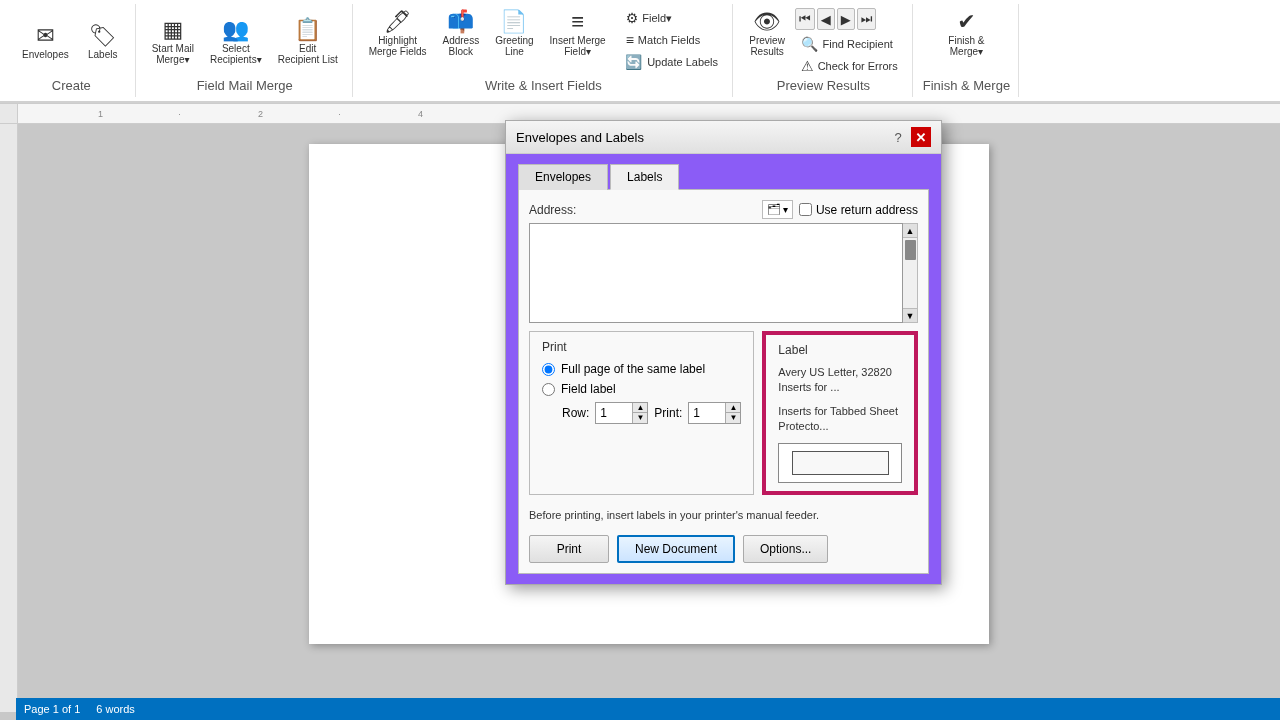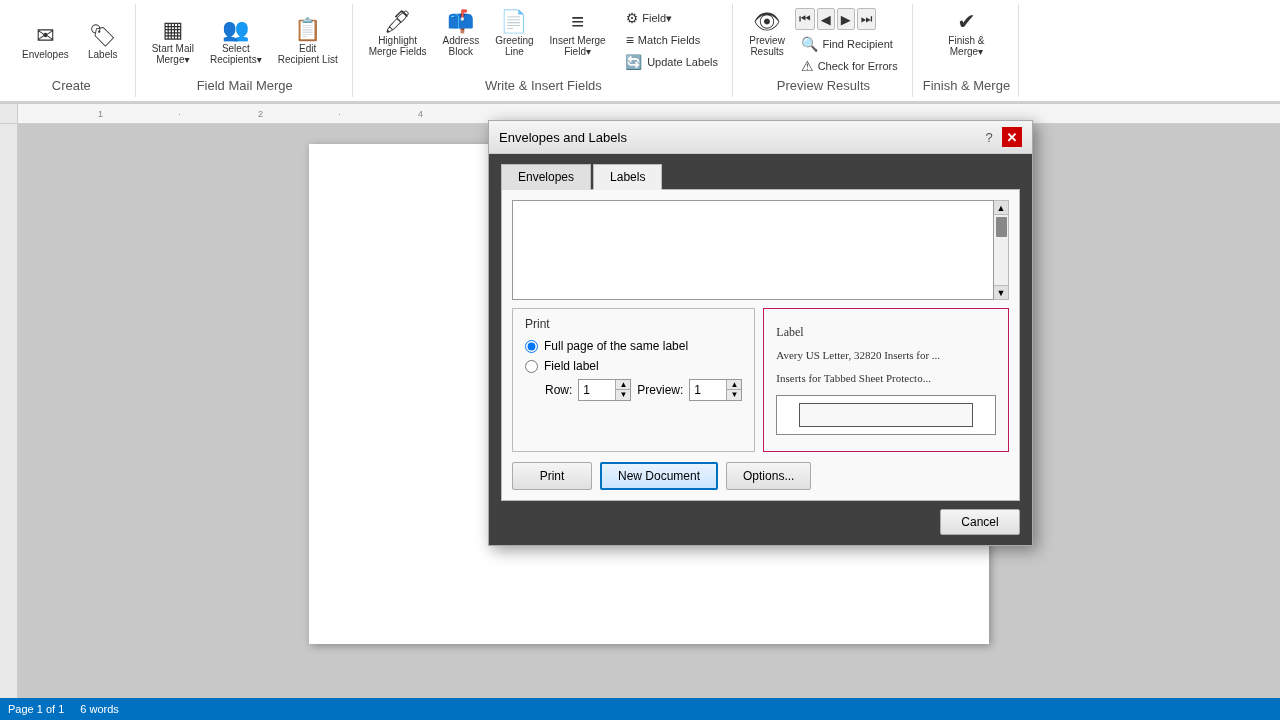--- a/index.html
+++ b/index.html
@@ -28,25 +28,25 @@
     .ruler-side { width: 18px; background: #e8e8e8; border-right: 1px solid #ccc; }
     .ruler-main { flex: 1; background: #f5f5f5; position: relative; font-size: 9px; color: #888; display: flex; align-items: center; padding-left: 10px; }
 
     
     .doc-area { display: flex; height: calc(720px - 90px - 20px - 22px); }
     .doc-sidebar { width: 18px; background: #e8e8e8; border-right: 1px solid #ccc; }
     .doc-main { flex: 1; background: #c8c8c8; display: flex; justify-content: center; padding: 20px; overflow: hidden; position: relative; }
     .doc-page { width: 680px; height: 500px; background: #fff; box-shadow: 2px 2px 8px rgba(0,0,0,0.3); }
 
     
-    .status-bar { height: 22px; background: #0070c0; display: flex; align-items: center; padding: 0 8px; color: #fff; font-size: 11px; gap: 16px; position: absolute; bottom: 0; left: 0; right: 0; }
+    .status-bar { height: 22px; background: #0070c0; display: flex; align-items: center; padding: 0 8px; color: #fff; font-size: 11px; gap: 16px; position: absolute; bottom: 0; left: 16px; right: 0; }
 
     
     .dialog-overlay { position: absolute; top: 0; left: 0; right: 0; bottom: 0; z-index: 100; }
-    .dialog { position: absolute; top: 120px; left: 488px; width: 545px; background: #404040; border: 1px solid #aaa; box-shadow: 4px 4px 15px rgba(0,0,0,0.4); }
+    .dialog { position: absolute; top: 120px; left: 505px; width: 437px; background: #8b5cf6; border: 1px solid #aaa; box-shadow: 4px 4px 15px rgba(0,0,0,0.4); }
     .dialog-titlebar { background: linear-gradient(to bottom, #f5f5f5, #e0e0e0); padding: 6px 10px; display: flex; justify-content: space-between; align-items: center; border-bottom: 1px solid #ccc; }
     .dialog-title { font-size: 13px; font-weight: normal; color: #000; }
     .dialog-controls { display: flex; gap: 4px; align-items: center; }
     .dialog-help { width: 18px; height: 18px; cursor: pointer; font-size: 13px; color: #555; display: flex; align-items: center; justify-content: center; }
     .dialog-close { width: 20px; height: 20px; background: #c00; color: #fff; cursor: pointer; font-size: 13px; display: flex; align-items: center; justify-content: center; font-weight: bold; }
     .dialog-body { padding: 10px 12px; }
 
     
     .dialog-tabs { display: flex; gap: 0; margin-bottom: 0; }
     .dialog-tab { padding: 5px 16px; font-size: 12px; cursor: pointer; border: 1px solid #bbb; background: #e0e0e0; margin-right: 2px; border-bottom: none; }
@@ -56,21 +56,21 @@
     
     .form-row { display: flex; align-items: center; margin-bottom: 6px; }
     .form-label { font-size: 12px; color: #333; margin-right: 8px; min-width: 60px; }
     .address-book-btn { display: flex; align-items: center; gap: 2px; padding: 2px 4px; cursor: pointer; border: 1px solid #bbb; background: #fff; font-size: 11px; }
     .use-return-check { display: flex; align-items: center; gap: 4px; font-size: 12px; }
     .address-box { width: 100%; height: 100px; border: 1px solid #999; background: #fff; resize: none; font-size: 12px; padding: 4px; outline: none; }
 
     
     .section-row { display: flex; gap: 8px; margin-top: 8px; }
     .print-section { border: 1px solid #bbb; padding: 8px 12px; flex: 1; background: #f9f9f9; }
-    .label-section { border: 1px solid #be185d; padding: 16px 12px; flex: 1.2; background: #f9f9f9; font-family: Liberation Serif, serif; }
+    .label-section { border: 4px solid #be185d; padding: 8px 12px; flex: 1.2; background: #f9f9f9; }
     .section-title { font-size: 12px; font-weight: normal; margin-bottom: 8px; color: #333; }
 
     .radio-row { display: flex; align-items: center; gap: 6px; margin-bottom: 6px; font-size: 12px; }
     .radio-row input[type=radio] { cursor: pointer; }
 
     .spinner-row { display: flex; align-items: center; gap: 6px; margin-left: 20px; font-size: 12px; margin-bottom: 4px; }
     .spinner-group { display: flex; align-items: center; border: 1px solid #999; background: #fff; }
     .spinner-input { width: 36px; border: none; outline: none; padding: 1px 4px; font-size: 12px; text-align: left; }
     .spinner-btns { display: flex; flex-direction: column; border-left: 1px solid #aaa; }
     .spinner-btn { width: 14px; height: 10px; background: #e8e8e8; cursor: pointer; display: flex; align-items: center; justify-content: center; font-size: 8px; border: none; border-bottom: 1px solid #aaa; line-height: 1; }
@@ -242,20 +242,33 @@
 
     <div class="dialog-body">
 
       <div class="dialog-tabs">
         <div class="dialog-tab">Envelopes</div>
         <div class="dialog-tab active">Labels</div>
       </div>
 
       <div class="dialog-tab-content">
 
+        <div class="form-row" style="justify-content:space-between;align-items:center;margin-bottom:4px">
+          <span class="form-label">Address:</span>
+          <div style="display:flex;align-items:center;gap:6px">
+            <div class="address-book-btn">
+              <span>🗂</span>
+              <span style="font-size:10px">▾</span>
+            </div>
+            <div class="use-return-check">
+              <input type="checkbox" style="">
+              <label>Use return address</label>
+            </div>
+          </div>
+        </div>
 
         <div class="address-area-wrap">
           <textarea class="address-box" rows="5" style=""></textarea>
           <div class="address-scrollbar">
             <div class="address-scroll-up">▲</div>
             <div class="address-scroll-thumb"></div>
             <div class="address-scroll-down">▼</div>
           </div>
         </div>
 
@@ -273,47 +286,45 @@
             </div>
             <div class="spinner-row">
               <span>Row:</span>
               <div class="spinner-group">
                 <input class="spinner-input" type="text" value="1" style="">
                 <div class="spinner-btns">
                   <button class="spinner-btn">▲</button>
                   <button class="spinner-btn">▼</button>
                 </div>
               </div>
-              <span>Preview:</span>
+              <span>Print:</span>
               <div class="spinner-group">
                 <input class="spinner-input" type="text" value="1" style="">
                 <div class="spinner-btns">
                   <button class="spinner-btn">▲</button>
                   <button class="spinner-btn">▼</button>
                 </div>
               </div>
             </div>
           </div>
 
           <div class="label-section">
             <div class="section-title">Label</div>
             <div class="label-info">Avery US Letter, 32820 Inserts for ...</div>
             <div class="label-info">Inserts for Tabbed Sheet Protecto...</div>
             <div class="label-preview">
               <div class="label-preview-inner"></div>
             </div>
           </div>
         </div>
 
+        <div class="info-bar">Before printing, insert labels in your printer's manual feeder.</div>
 
         <div class="btn-row">
           <button class="dialog-btn">Print</button>
           <button class="dialog-btn active-btn">New Document</button>
           <button class="dialog-btn">Options...</button>
         </div>
       </div>
 
-      <div class="btn-row-right">
-        <button class="dialog-btn">Cancel</button>
-      </div>
     </div>
   </div>
 </div>
 
 </body></html>

